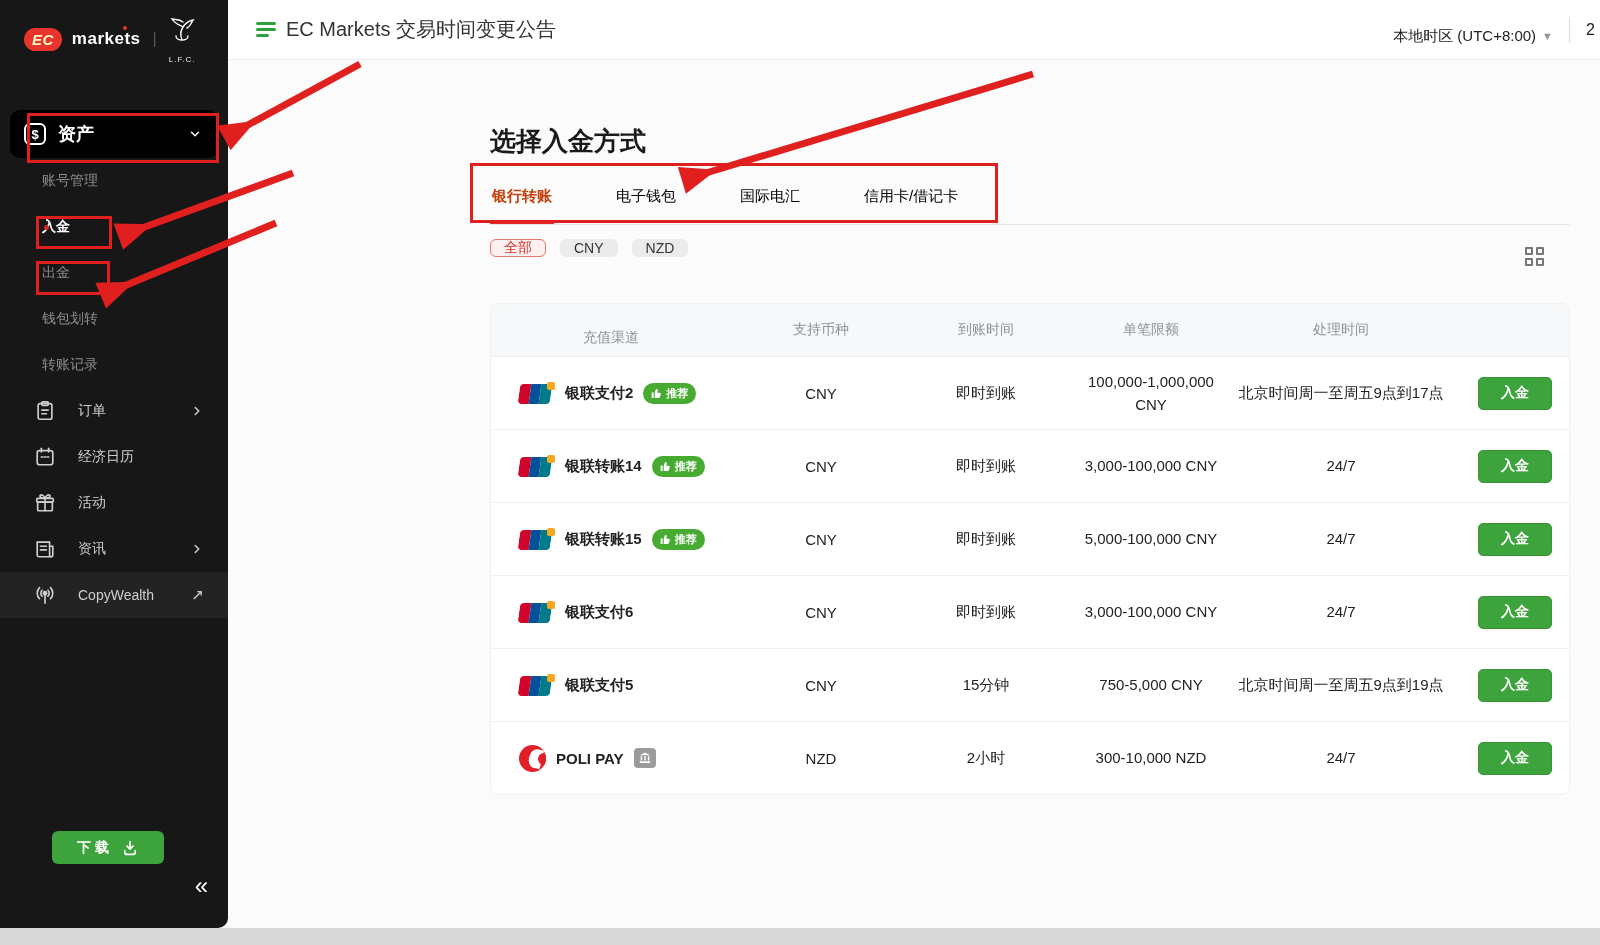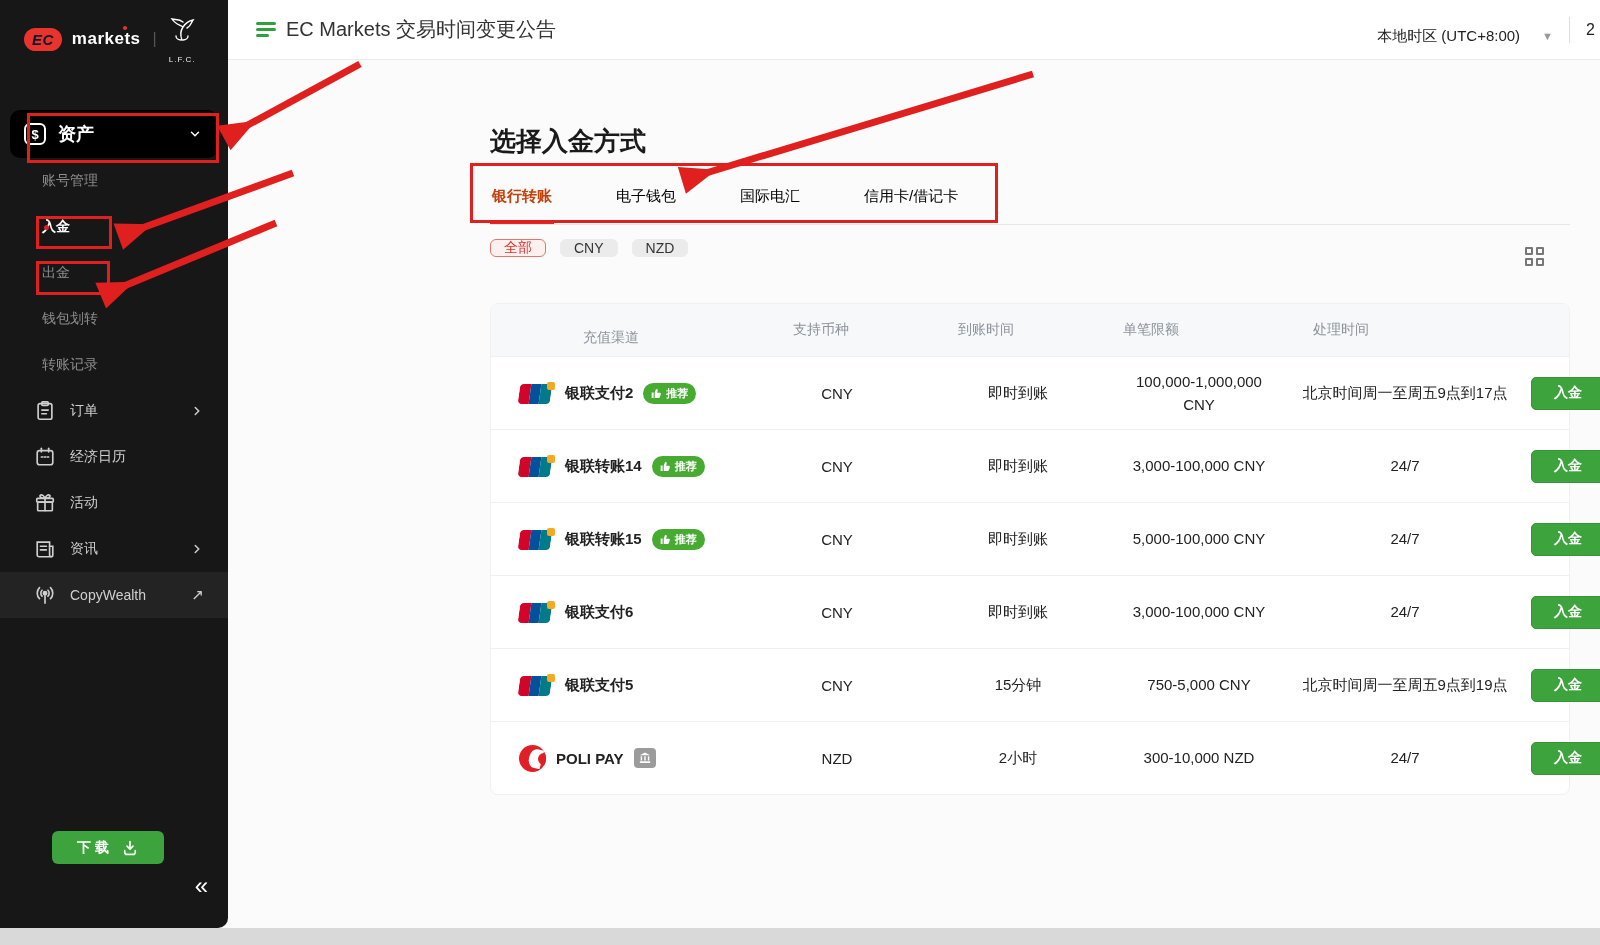--- a/index.html
+++ b/index.html
@@ -2,53 +2,53 @@
 <html><head>
 <meta charset="utf-8">
 <style>
   html,body{margin:0;padding:0;background:#d9d9d9;}
   *{box-sizing:border-box;font-family:"Liberation Sans","DejaVu Sans",sans-serif;}
   .page{position:relative;width:1600px;height:945px;background:#fafafa;overflow:hidden;}
 
   
   .sidebar{position:absolute;left:0;top:0;width:228px;height:928px;background:#171717;border-radius:0 0 10px 0;z-index:5;}
   .logo-row{display:flex;align-items:center;gap:10px;padding:16px 0 0 24px;height:62px;}
-  .ec-badge{background:#e8342c;color:#0f172a;font-weight:bold;font-style:italic;font-size:15px;padding:3px 8px;border-radius:13px;letter-spacing:.5px;}
+  .ec-badge{background:#e8342c;color:#fef9c3;font-weight:bold;font-style:italic;font-size:15px;padding:3px 8px;border-radius:13px;letter-spacing:.5px;}
   .markets-text{color:#fff;font-weight:bold;font-size:17px;letter-spacing:.5px;position:relative;}
   .markets-text::after{content:"";position:absolute;right:14px;top:-3px;width:4px;height:4px;border-radius:50%;background:#e8342c;}
   .logo-sep{color:#555;font-size:16px;margin:0 2px;}
   .lfc{display:flex;flex-direction:column;align-items:center;color:#fff;}
   .lfc-label{font-size:8px;letter-spacing:1px;margin-top:12px;color:#eee;}
 
   .menu{margin-top:48px;}
   .assets-item{position:relative;margin:0 10px;background:#000;border-radius:10px;height:48px;display:flex;align-items:center;padding:0 16px 0 14px;color:#fff;cursor:pointer;}
   .assets-item .mi-label{font-size:18px;font-weight:bold;margin-left:12px;flex:1;}
   .dollar-box{width:22px;height:22px;border:2px solid #fff;border-radius:6px;display:flex;align-items:center;justify-content:center;color:#fff;font-size:13px;font-weight:bold;}
   .sub-item{height:46px;display:flex;align-items:center;padding-left:42px;color:#8d8d8d;font-size:14px;position:relative;cursor:pointer;}
   .sub-item.active{color:#fff;font-weight:bold;}
   .sub-item .dot{position:absolute;left:44px;top:21px;width:5px;height:5px;border-radius:50%;background:#e02020;}
   .nav-item{height:46px;display:flex;align-items:center;padding:0 24px 0 34px;color:#cfcfcf;font-size:14px;cursor:pointer;}
-  .nav-item .mi-label{margin-left:14px;flex:1;}
+  .nav-item .mi-label{margin-left:22px;flex:1;}
   .nav-item.hl{background:#232323;}
   .ext-arrow{color:#cfcfcf;font-size:15px;}
   .sb-icon{width:22px;height:22px;flex:0 0 22px;}
   .chev{width:14px;height:14px;}
 
   .download-btn{position:absolute;left:52px;top:831px;width:112px;height:33px;background:#3da33c;border:none;border-radius:6px;color:#fff;font-size:14px;font-weight:bold;display:flex;align-items:center;justify-content:center;gap:8px;cursor:pointer;letter-spacing:4px;}
   .collapse{position:absolute;right:20px;bottom:30px;color:#fff;font-size:24px;cursor:pointer;line-height:1;}
 
   
   .topbar{position:absolute;left:228px;top:0;right:0;height:60px;background:#fff;border-bottom:1px solid #ebebeb;display:flex;align-items:center;z-index:2;}
   .announce{display:flex;align-items:center;gap:10px;margin-left:28px;cursor:pointer;}
   .ham{display:flex;flex-direction:column;gap:3px;}
   .ham i{display:block;height:3px;border-radius:2px;background:#2ea13c;}
   .ham i:nth-child(1){width:20px;}.ham i:nth-child(2){width:20px;}.ham i:nth-child(3){width:13px;}
   .announce-text{font-size:20px;color:#333;}
   .topbar-right{margin-left:auto;display:flex;align-items:center;gap:10px;padding-right:0;}
-  .tz{font-size:15px;color:#222;cursor:pointer;display:flex;align-items:center;gap:22px;margin-top:13px;}
+  .tz{font-size:15px;color:#222;cursor:pointer;display:flex;align-items:center;gap:6px;margin-top:13px;}
   .tz-caret{color:#999;font-size:11px;}
   .top-divider{width:1px;height:26px;background:#ddd;margin:0 6px;}
   .clock-partial{font-size:16px;color:#222;width:14px;overflow:hidden;white-space:nowrap;}
 
   
   .main{position:absolute;left:228px;top:61px;right:0;bottom:17px;background:#fbfbfb;}
   .page-title{position:absolute;left:262px;top:63px;font-size:26px;font-weight:bold;color:#1a1a1a;}
   .tabs{position:absolute;left:262px;top:112px;width:1080px;display:flex;gap:60px;border-bottom:1px solid #e7e7e7;}
   .tab{font-size:15px;color:#000000;padding:14px 2px 15px;cursor:pointer;border-bottom:3px solid transparent;}
   .tab.active{color:#c2410c;border-bottom-color:#e12a26;font-weight:bold;}
@@ -57,21 +57,21 @@
   .chip.active{background:#fdf1f0;border-color:#e2756c;color:#d9302c;}
   .grid-toggle{position:absolute;left:1297px;top:186px;width:22px;height:22px;display:grid;grid-template-columns:8px 8px;grid-template-rows:8px 8px;gap:3px;cursor:pointer;}
   .grid-toggle i{border:2px solid #777;border-radius:1px;}
 
   
   .dtable{position:absolute;left:262px;top:242px;width:1080px;background:#fff;border:1px solid #f0f0f0;border-radius:8px;}
   .thead,.trow{display:grid;grid-template-columns:250px 160px 170px 160px 220px 1fr;align-items:center;}
   .thead{height:52px;background:#f7f8f9;border-radius:8px 8px 0 0;}
   .thead span{font-size:14px;color:#8d939b;text-align:center;}
   .thead span:first-child{text-align:left;padding-left:92px;margin-top:15px;}
-  .trow{min-height:73px;border-top:1px solid #efefef;font-size:15px;color:#222;gap:16px;}
+  .trow{min-height:73px;border-top:1px solid #efefef;font-size:15px;color:#222;}
   .cell{text-align:center;}
   .cell.limit{max-width:155px;margin:0 auto;line-height:1.55;}
   .cell.proc{max-width:218px;margin:0 auto;line-height:1.55;}
   .chan{display:flex;align-items:center;gap:10px;padding-left:28px;text-align:left;}
   .chan-name{font-weight:bold;color:#222;white-space:nowrap;}
   .up-logo{position:relative;width:36px;height:23px;flex:0 0 36px;}
   .up-card{position:absolute;left:0;top:2px;width:32px;height:20px;border-radius:4px;overflow:hidden;transform:skewX(-8deg);display:flex;}
   .up-card i{flex:1;}
   .up-r{background:#d10429;}.up-b{background:#05509b;}.up-g{background:#017b8a;}
   .up-dot{position:absolute;right:0;top:0;width:8px;height:8px;background:#f6a821;border-radius:2px;}

